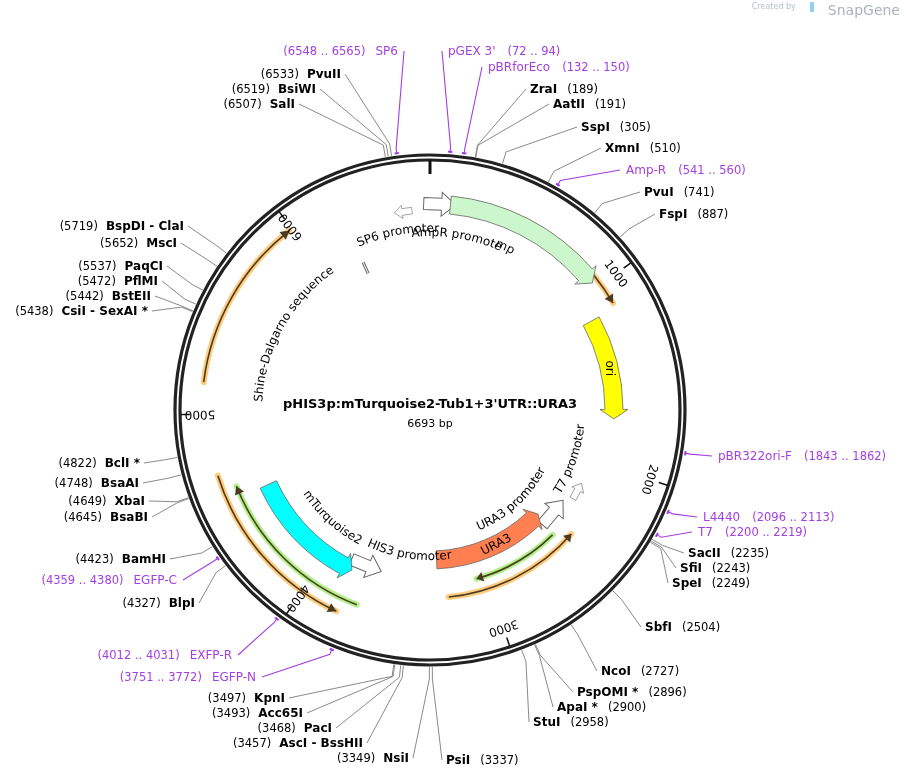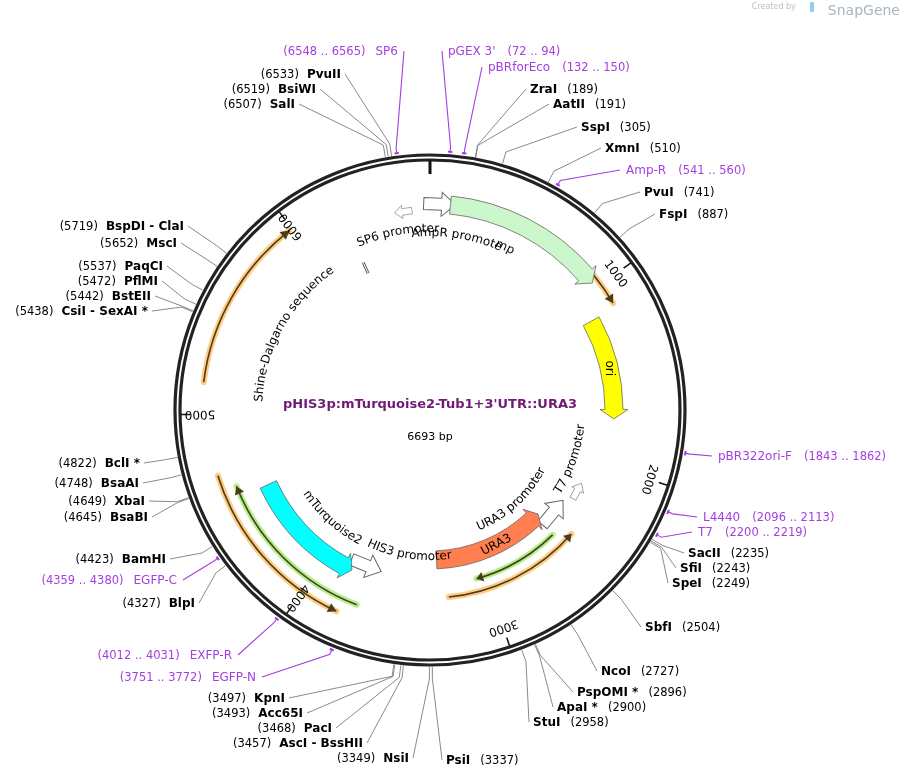--- a/index.html
+++ b/index.html
@@ -2,22 +2,22 @@
 <html><head>
 <meta charset="utf-8">
 <style>
   html, body { margin: 0; padding: 0; background: #ffffff; }
   body { width: 906px; height: 778px; position: relative; overflow: hidden; font-family: "DejaVu Sans", sans-serif; }
   #map { position: absolute; left: 0; top: 0; width: 906px; height: 778px; }
   .credit { position: absolute; right: 6px; top: 2px; font-size: 8px; color: #b8c0c8; font-family: "DejaVu Sans", sans-serif; display: flex; gap: 14px; }
   .credit .brand { font-size: 14px; color: #a9b4bf; }
   .credit .logo { width: 4px; height: 10px; background: #8fd0f0; border-radius: 1px; display: inline-block; }
   .title-block { position: absolute; left: 230px; top: 396px; width: 400px; text-align: center; }
-  .title-block .name { font-weight: bold; font-size: 13px; color: #701a75; }
-  .title-block .size { font-size: 11px; color: #000; margin-top: 19px; }
+  .title-block .name { font-weight: bold; font-size: 13px; color: #000000; }
+  .title-block .size { font-size: 11px; color: #000; margin-top: 6px; }
   svg text { font-family: "DejaVu Sans", sans-serif; }
   .enz-name { font-weight: bold; font-size: 12px; fill: #000; }
   .enz-pos { font-size: 11.5px; fill: #000; }
   .primer-txt { font-size: 12px; fill: #a43ee0; }
   .feat-lbl { font-size: 12px; fill: #000; }
 </style>
 </head>
 <body>
 
 <div class="credit">

